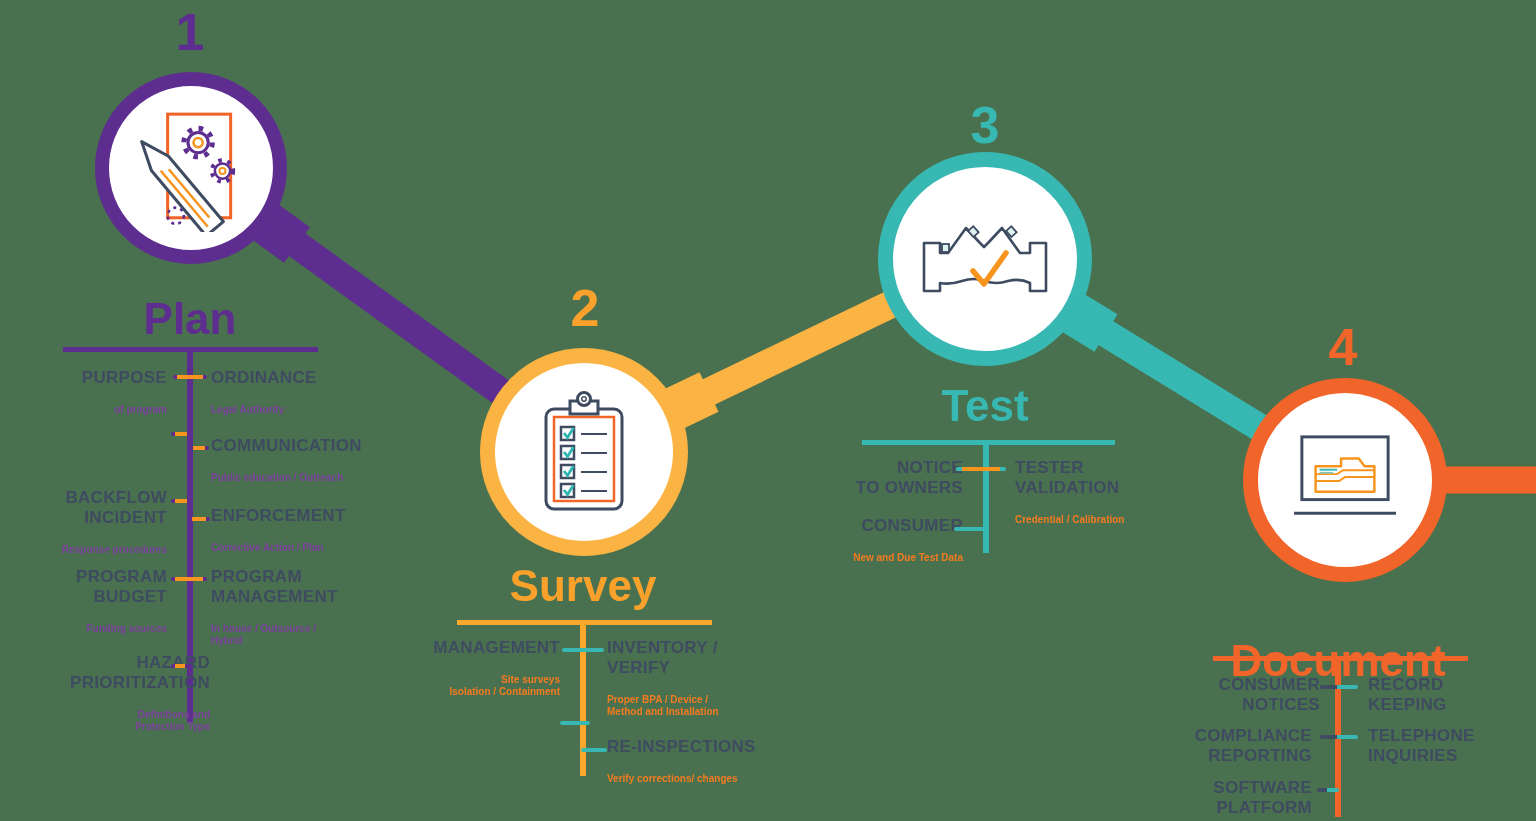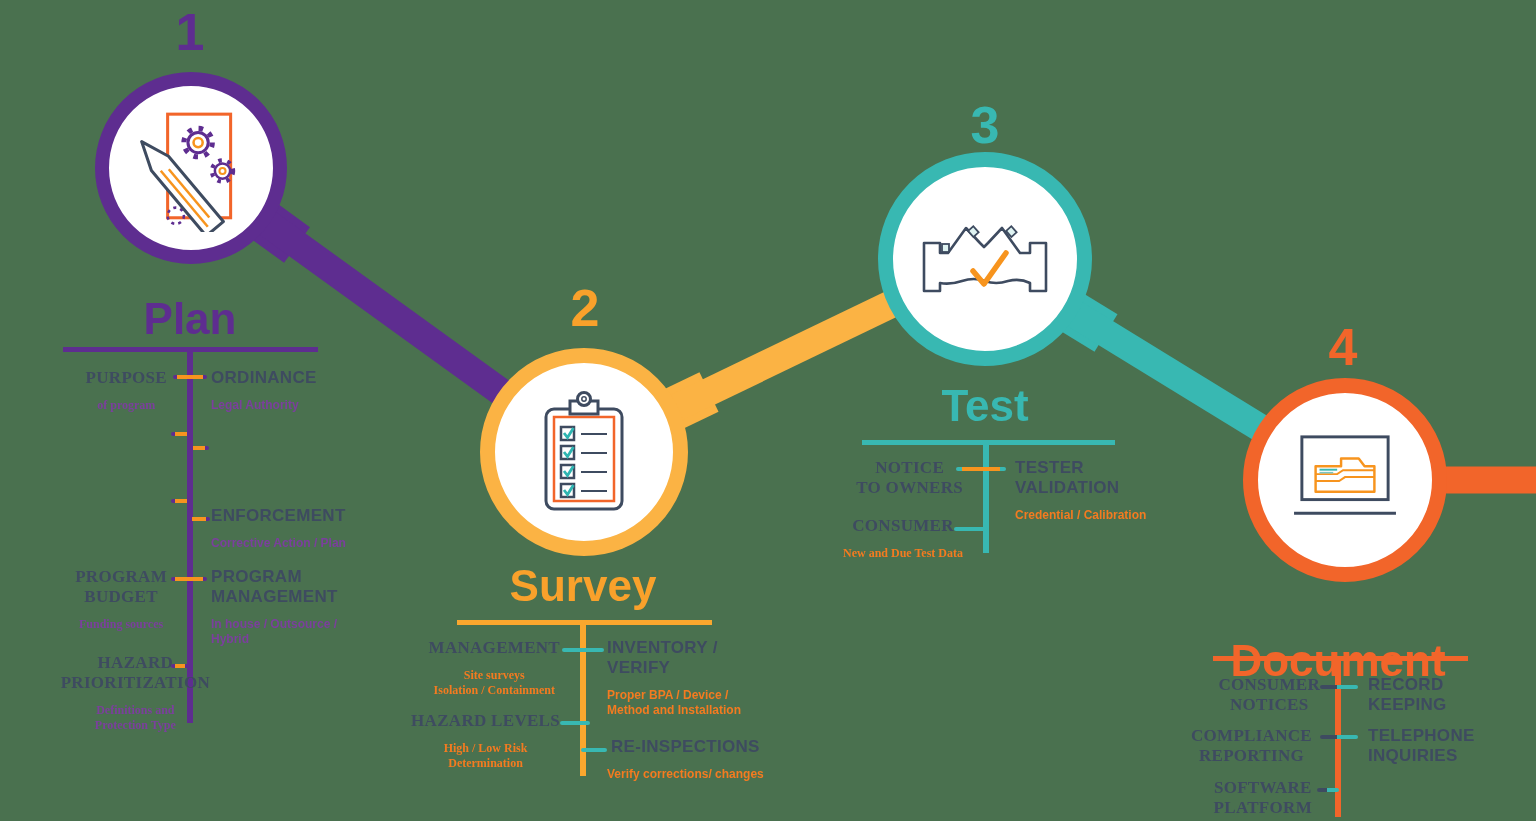--- a/index.html
+++ b/index.html
@@ -52,32 +52,32 @@
 .pd7{left:171px;top:664px;width:18px;}
 .sd1{left:562px;top:648px;width:42px;}
 .sd2{left:560px;top:721px;width:30px;}
 .sd3{left:581px;top:748px;width:26px;}
 .td1{left:956px;top:467px;width:50px;}
 .td2{left:954px;top:527px;width:34px;}
 .dd1{left:1320px;top:685px;width:38px;}
 .dd2{left:1320px;top:735px;width:38px;}
 .dd3{left:1317px;top:788px;width:22px;}
 .item{position:absolute;z-index:3;}
-.lt{text-align:center;font-family:Liberation Serif, serif;}
+.lt{text-align:right;}
 .it{font-size:17px;font-weight:bold;color:var(--navy);line-height:1.18;white-space:pre;letter-spacing:.3px;}
-.is{font-size:12px;font-weight:bold;line-height:1.22;white-space:pre;margin-top:10px;}
+.is{font-size:10px;font-weight:bold;line-height:1.22;white-space:pre;margin-top:16px;}
 .sub-purple{color:var(--purple-sub);}
 .sub-orange{color:var(--orange-sub);}
 
 .p-l0{right:1369px;top:368px;} .p-l1{right:1369px;top:424px;} .p-l2{right:1369px;top:488px;}
 .p-l3{right:1369px;top:567px;} .p-l4{right:1326px;top:653px;}
 .p-r0{left:211px;top:368px;} .p-r1{left:211px;top:436px;} .p-r2{left:211px;top:506px;} .p-r3{left:211px;top:567px;}
 
 .s-l0{right:976px;top:638px;} .s-l1{right:976px;top:711px;}
-.s-r0{left:607px;top:638px;} .s-r1{left:607px;top:737px;text-align:center;}
+.s-r0{left:607px;top:638px;} .s-r1{left:607px;top:737px;}
 
 .x-l0{right:573px;top:458px;} .x-l1{right:573px;top:516px;}
 .x-r0{left:1015px;top:458px;}
 
 .d-l0{right:216px;top:675px;} .d-l1{right:224px;top:726px;} .d-l2{right:224px;top:778px;}
 .d-r0{left:1368px;top:675px;} .d-r1{left:1368px;top:726px;}
 .icon-svg{display:block;}
 </style>
 </head>
 <body>
@@ -196,56 +196,60 @@
   <div class="dash tdash1 td1"></div>
   <div class="dash tdash2 td2"></div>
   <div class="dash ddash dd1"></div>
   <div class="dash ddash dd2"></div>
   <div class="dash ddash dd3"></div>
 
   <div class="item lt p-l0">
     <div class="it">PURPOSE</div>
     <div class="is sub-purple">of program</div>
   </div>
+  <div class="item lt p-l2">
+    <div class="it">BACKFLOW
+INCIDENT</div>
+    <div class="is sub-purple">Response procedures</div>
+  </div>
   <div class="item lt p-l3">
     <div class="it">PROGRAM
 BUDGET</div>
     <div class="is sub-purple">Funding sources</div>
   </div>
   <div class="item lt p-l4">
     <div class="it">HAZARD
 PRIORITIZATION</div>
     <div class="is sub-purple">Definitions and
 Protection Type</div>
   </div>
   <div class="item p-r0">
     <div class="it">ORDINANCE</div>
     <div class="is sub-purple">Legal Authority</div>
   </div>
+  <div class="item p-r1">
+    <div class="it">COMMUNICATION</div>
+    <div class="is sub-purple">Public education / Outreach</div>
+  </div>
   <div class="item p-r2">
     <div class="it">ENFORCEMENT</div>
     <div class="is sub-purple">Corrective Action / Plan</div>
   </div>
   <div class="item p-r3">
     <div class="it">PROGRAM
 MANAGEMENT</div>
     <div class="is sub-purple">In house / Outsource /
 Hybrid</div>
   </div>
 
   <div class="item lt s-l0">
     <div class="it">MANAGEMENT</div>
     <div class="is sub-orange">Site surveys
 Isolation / Containment</div>
   </div>
-  <div class="item lt s-l1">
-    <div class="it">HAZARD LEVELS</div>
-    <div class="is sub-orange">High / Low Risk
-Determination</div>
-  </div>
   <div class="item s-r0">
     <div class="it">INVENTORY /
 VERIFY</div>
     <div class="is sub-orange">Proper BPA / Device /
 Method and Installation</div>
   </div>
   <div class="item s-r1">
     <div class="it">RE-INSPECTIONS</div>
     <div class="is sub-orange">Verify corrections/ changes</div>
   </div>

